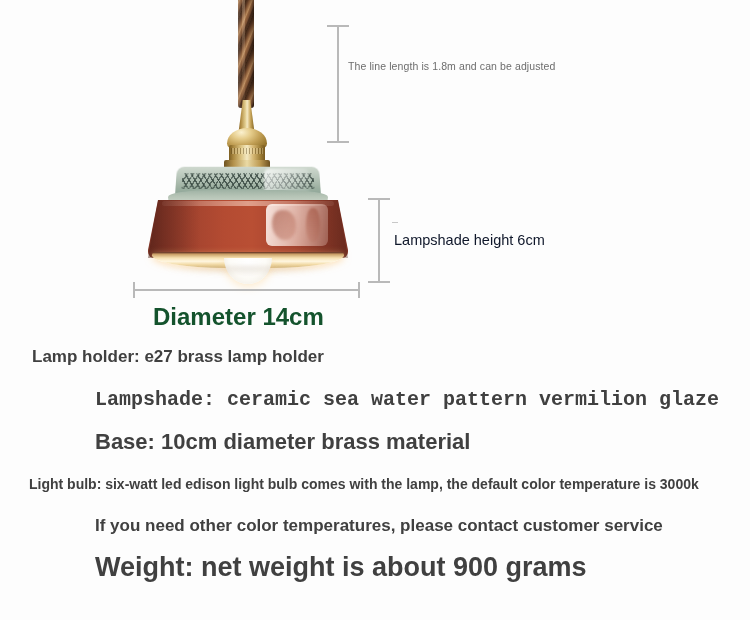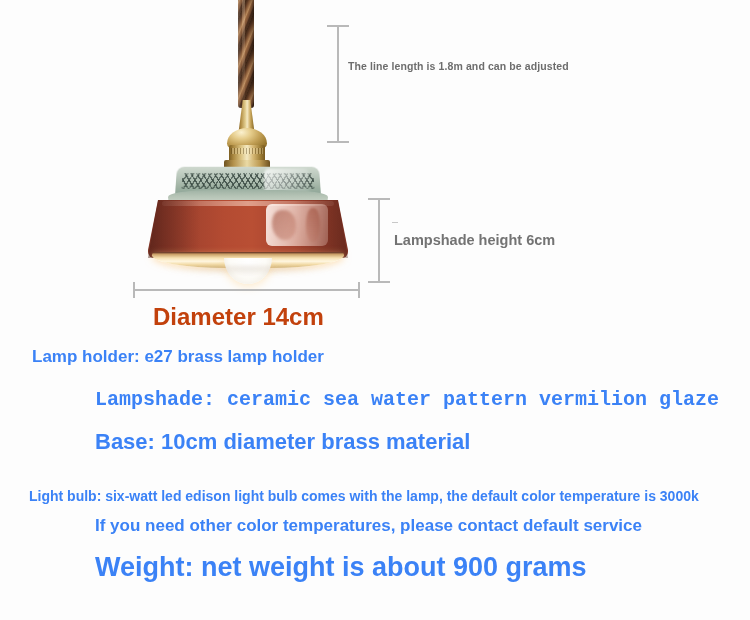--- a/index.html
+++ b/index.html
@@ -282,61 +282,61 @@
     height: 16px;
     background: #b9b9b9;
   }
   .dim-h .cap.left { left: 0; }
   .dim-h .cap.right { right: 0; }
 
   .dim-label {
     position: absolute;
     white-space: nowrap;
     color: #6d6d6d;
-    font-weight: bold;
+    font-weight: normal;
   }
   .label-cord {
     left: 348px;
     top: 60px;
     font-size: 10.5px;
     letter-spacing: 0.1px;
   }
   .label-shade {
     left: 394px;
     top: 232px;
     font-size: 14.5px;
-    color: #737373;
+    color: #0f172a;
   }
   .tick-dash{
     position:absolute;
     left: 392px;
     top: 222px;
     width: 6px;
     height: 1px;
     background:#c8c8c8;
   }
   .label-diameter {
     left: 153px;
     top: 303px;
     font-size: 24px;
-    color: #c2410c;
+    color: #14532d;
     font-weight: bold;
   }
 
   
   .spec {
     position: absolute;
     white-space: nowrap;
     font-weight: bold;
-    color: #3b82f6;
+    color: #404040;
   }
   .spec-holder   { left: 32px;  top: 347px; font-size: 17px; }
   .spec-shade    { left: 95px;  top: 388px; font-size: 20px; font-family: Liberation Mono, monospace; }
   .spec-base     { left: 95px;  top: 429px; font-size: 22px; }
-  .spec-bulb     { left: 29px;  top: 476px; font-size: 14px; margin-top: 12px; }
+  .spec-bulb     { left: 29px;  top: 476px; font-size: 14px; }
   .spec-temp     { left: 95px;  top: 516px; font-size: 17px; }
   .spec-weight   { left: 95px;  top: 552px; font-size: 27px; }
 </style>
 </head>
 <body>
 
 <div class="page">
 
   <div class="photo">
 
@@ -387,17 +387,17 @@
   <div class="dim-label label-diameter">Diameter 14cm</div>
 
   <div class="spec spec-holder">Lamp holder: e27 brass lamp holder</div>
 
   <div class="spec spec-shade">Lampshade: ceramic sea water pattern vermilion glaze</div>
 
   <div class="spec spec-base">Base: 10cm diameter brass material</div>
 
   <div class="spec spec-bulb">Light bulb: six-watt led edison light bulb comes with the lamp, the default color temperature is 3000k</div>
 
-  <div class="spec spec-temp">If you need other color temperatures, please contact default service</div>
+  <div class="spec spec-temp">If you need other color temperatures, please contact customer service</div>
 
   <div class="spec spec-weight">Weight: net weight is about 900 grams</div>
 
 </div>
 
 </body></html>

